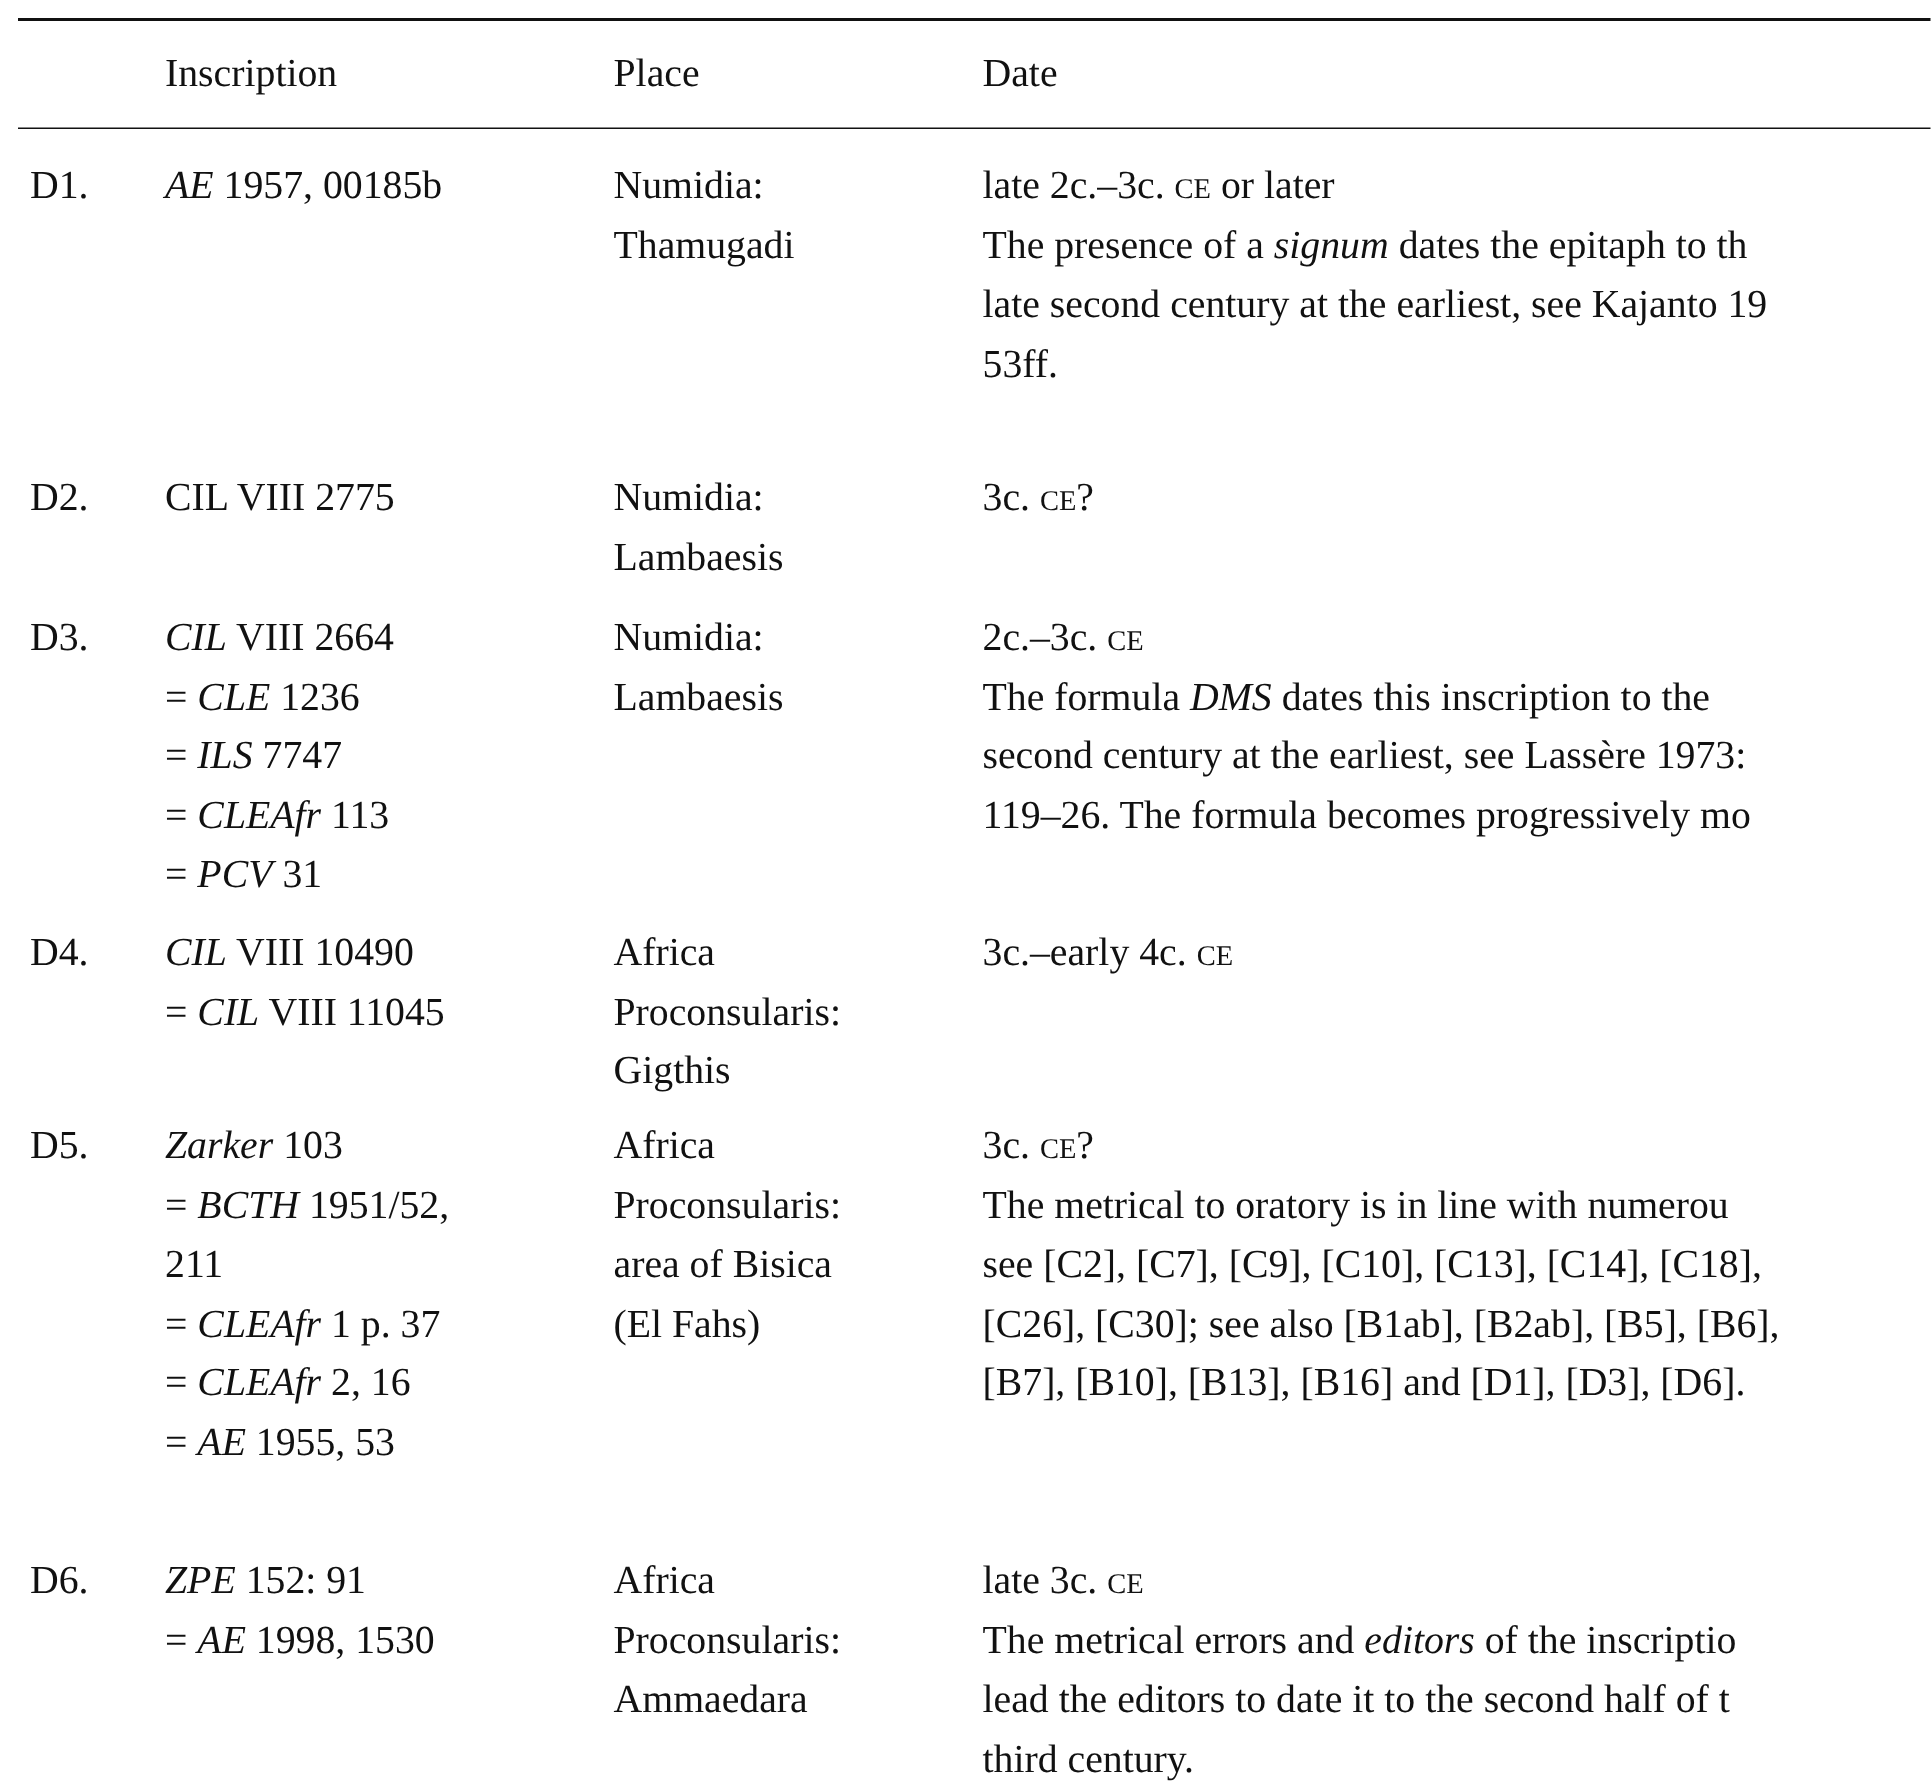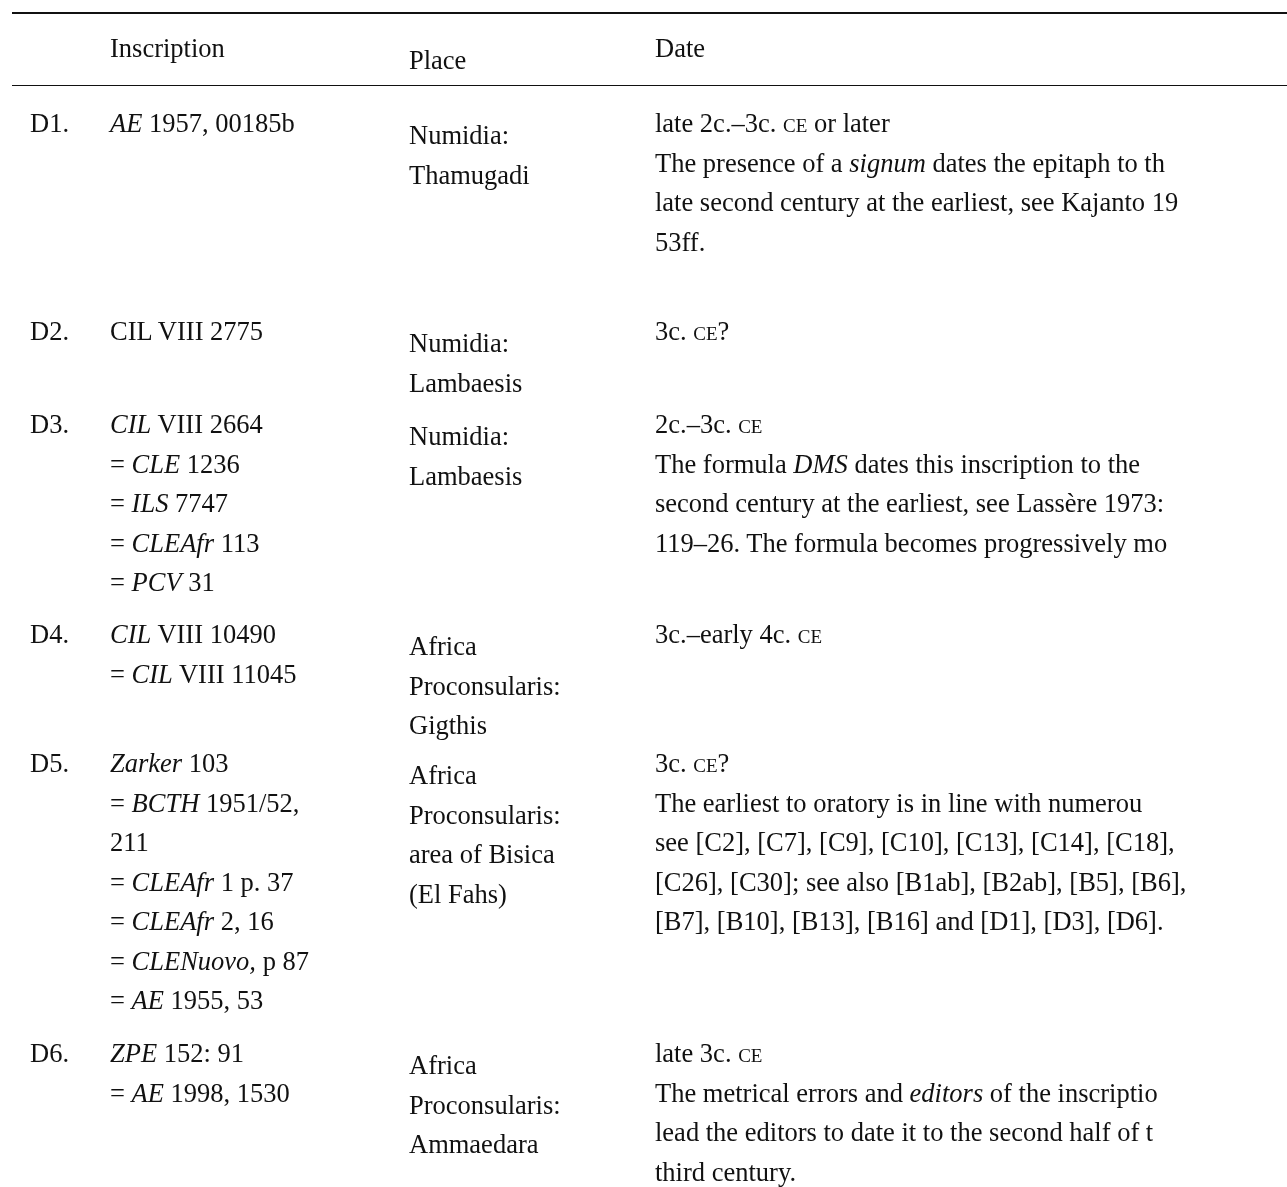--- a/index.html
+++ b/index.html
@@ -5,23 +5,23 @@
   html, body { margin:0; padding:0; background:#ffffff; }
   body {
     width:1287px; height:1187px; overflow:hidden; position:relative;
     font-family:"Liberation Serif", "DejaVu Serif", serif;
     color:#111; font-size:26.5px; line-height:39.5px;
   }
   .rule-top { position:absolute; left:12px; top:12px; width:1290px; height:2px; background:#111; }
   .rule-head { position:absolute; left:12px; top:85px; width:1290px; height:1px; background:#111; }
   .header { position:absolute; top:29px; left:0; width:1167px; height:40px; }
   .col { position:absolute; white-space:nowrap; }
-  .c-label { left:30px; }
+  .c-label { left:20px; }
   .c-insc { left:110px; }
-  .c-place { left:409px;margin-top:12px; }
+  .c-place { left:409px; }
   .c-date { left:655px; }
   .row { position:absolute; left:0; width:1287px; }
   .lines div { white-space:nowrap; }
   .sc { font-variant:small-caps; text-transform:lowercase; }
   i, .it { font-style:italic; }
 </style>
 </head>
 <body>
 
 <div class="rule-top"></div>
@@ -101,32 +101,31 @@
       </div>
     </div>
     <div class="row" style="top: 744px;">
       <div class="col c-label">D5.</div>
       <div class="col c-insc lines">
         <div><span class="it">Zarker</span><span> 103</span></div>
         <div><span>= </span><span class="it">BCTH</span><span> 1951/52,</span></div>
         <div><span>211</span></div>
         <div><span>= </span><span class="it">CLEAfr</span><span> 1 p. 37</span></div>
         <div><span>= </span><span class="it">CLEAfr</span><span> 2, 16</span></div>
-        <div><span>= </span><span class="it">CLENuovo,</span><span> p 87</span></div>
         <div><span>= </span><span class="it">AE</span><span> 1955, 53</span></div>
       </div>
       <div class="col c-place lines">
         <div>Africa</div>
         <div>Proconsularis:</div>
         <div>area of Bisica</div>
         <div>(El Fahs)</div>
       </div>
       <div class="col c-date lines">
         <div><span>3c. </span><span class="sc">CE</span><span>?</span></div>
-        <div><span>The earliest to oratory is in line with numerou</span></div>
+        <div><span>The metrical to oratory is in line with numerou</span></div>
         <div><span>see [C2], [C7], [C9], [C10], [C13], [C14], [C18],</span></div>
         <div><span>[C26], [C30]; see also [B1ab], [B2ab], [B5], [B6],</span></div>
         <div><span>[B7], [B10], [B13], [B16] and [D1], [D3], [D6].</span></div>
       </div>
     </div>
     <div class="row" style="top: 1034px;">
       <div class="col c-label">D6.</div>
       <div class="col c-insc lines">
         <div><span class="it">ZPE</span><span> 152: 91</span></div>
         <div><span>= </span><span class="it">AE</span><span> 1998, 1530</span></div>

